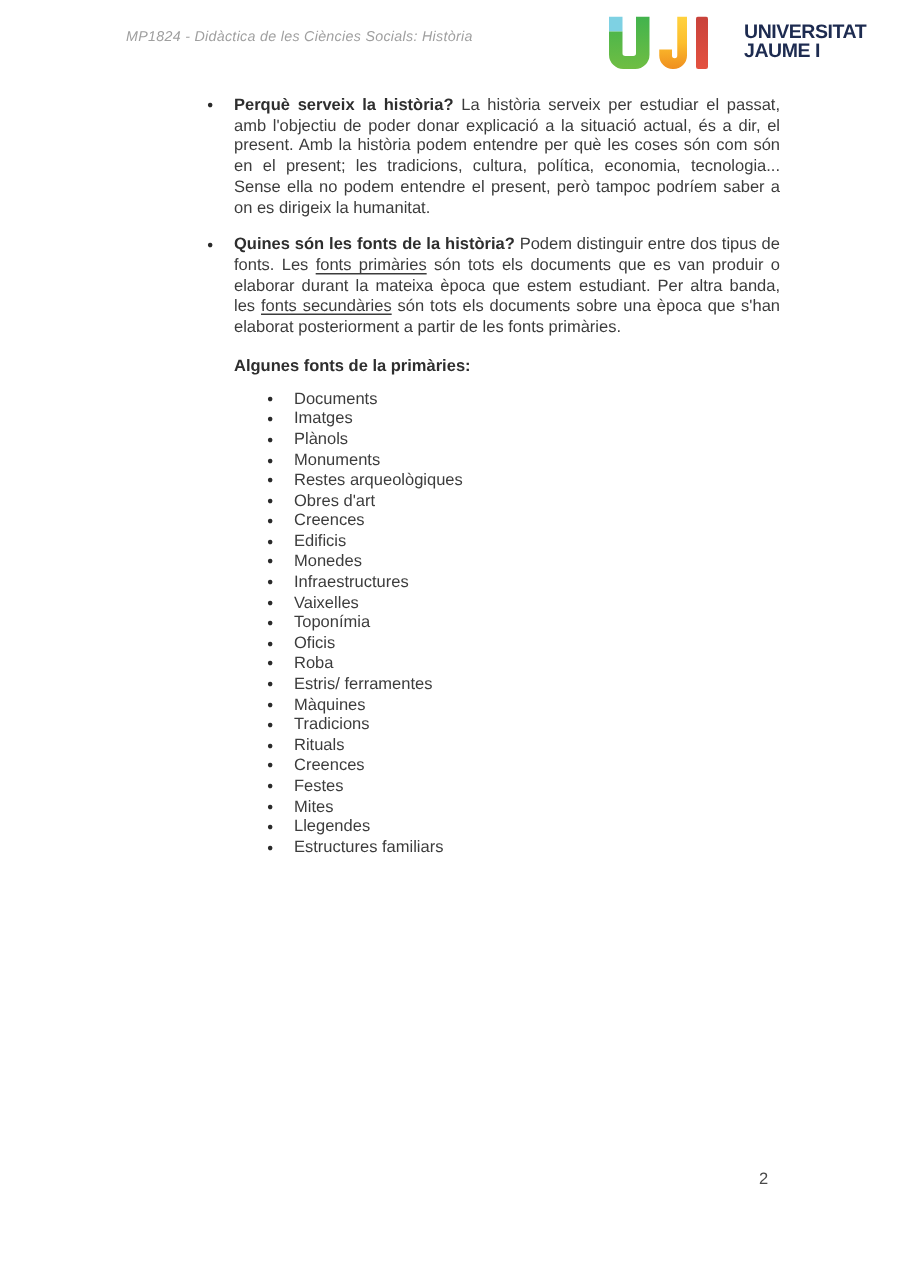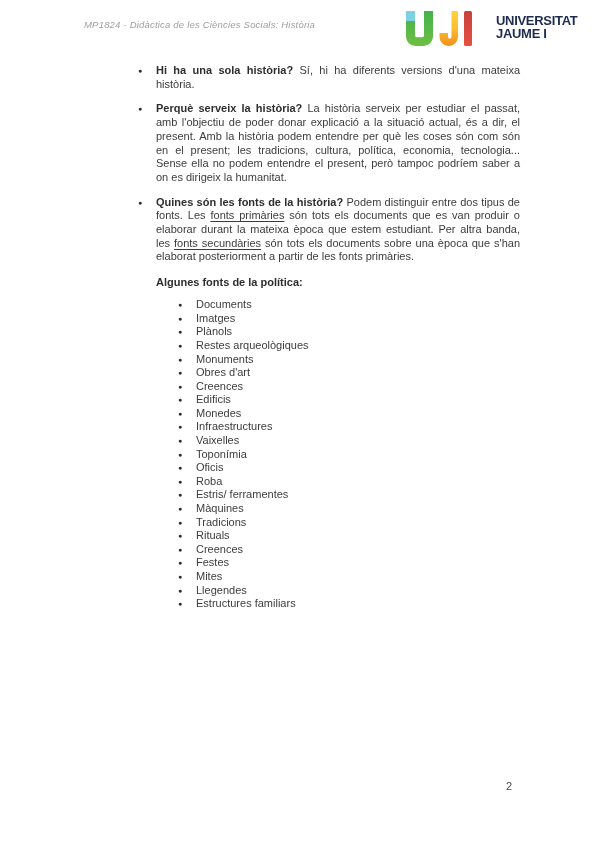--- a/index.html
+++ b/index.html
@@ -138,61 +138,57 @@
       <rect x="58" y="0" width="8" height="35" rx="1.5" fill="url(#gI)"></rect>
     </svg>
     <div class="logo-text">
       <div>UNIVERSITAT</div>
       <div>JAUME I</div>
     </div>
   </div>
 
   <div class="content">
 
-    <div class="bullet">
-      <span class="dot">●</span>
-      <p class="para"><span class="lead">Hi ha una sola història?</span> <span>Sí, hi ha diferents versions d'una mateixa història.</span></p>
-    </div>
 
     <div class="bullet">
       <span class="dot">●</span>
       <p class="para"><span class="lead">Perquè serveix la història?</span> <span>La història serveix per estudiar el passat, amb l'objectiu de poder donar explicació a la situació actual, és a dir, el present. Amb la història podem entendre per què les coses són com són en el present; les tradicions, cultura, política, economia, tecnologia... Sense ella no podem entendre el present, però tampoc podríem saber a on es dirigeix la humanitat.</span></p>
     </div>
 
     <div class="bullet">
       <span class="dot">●</span>
       <p class="para"><span class="lead">Quines són les fonts de la història?</span> <span>Podem distinguir entre dos tipus de fonts. Les </span><span class="und">fonts primàries</span><span> són tots els documents que es van produir o elaborar durant la mateixa època que estem estudiant. Per altra banda, les </span><span class="und">fonts secundàries</span><span> són tots els documents sobre una època que s'han elaborat posteriorment a partir de les fonts primàries.</span></p>
     </div>
 
-    <div class="sources-heading">Algunes fonts de la política:</div>
+    <div class="sources-heading">Algunes fonts de la primàries:</div>
 
     <ul class="sub-list">
 
     <li class="src">
         <span class="sdot">●</span>
         <span>Documents</span>
       </li>
         <li class="src">
         <span class="sdot">●</span>
         <span>Imatges</span>
       </li>
         <li class="src">
         <span class="sdot">●</span>
         <span>Plànols</span>
       </li>
         <li class="src">
         <span class="sdot">●</span>
+        <span>Monuments</span>
+      </li>
+        <li class="src">
+        <span class="sdot">●</span>
         <span>Restes arqueològiques</span>
       </li>
         <li class="src">
         <span class="sdot">●</span>
-        <span>Monuments</span>
-      </li>
-        <li class="src">
-        <span class="sdot">●</span>
         <span>Obres d'art</span>
       </li>
         <li class="src">
         <span class="sdot">●</span>
         <span>Creences</span>
       </li>
         <li class="src">
         <span class="sdot">●</span>
         <span>Edificis</span>
       </li>

